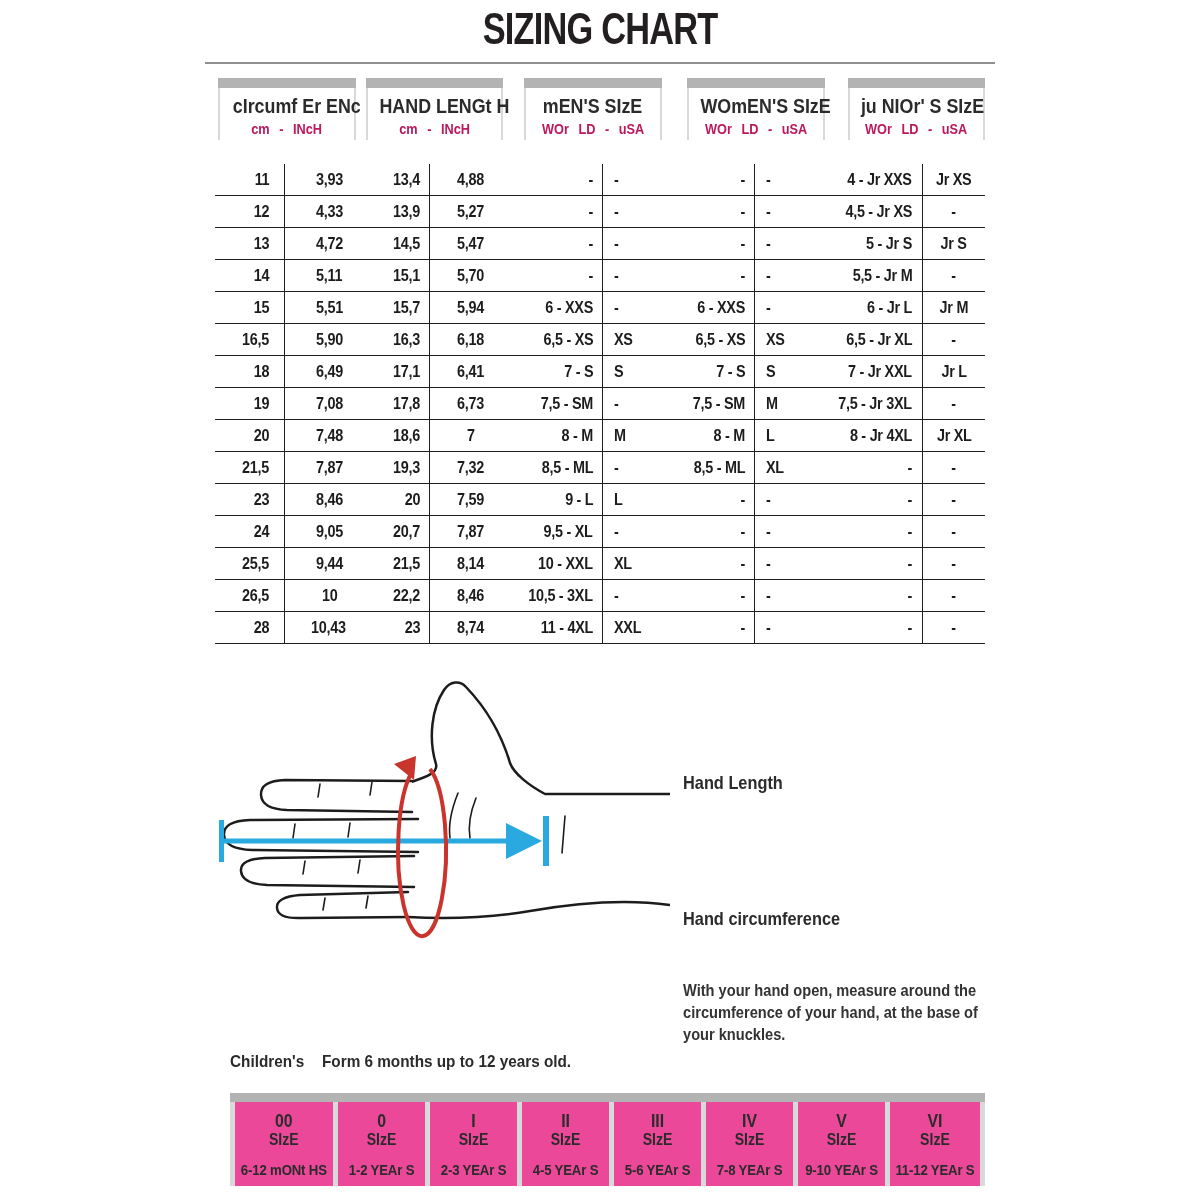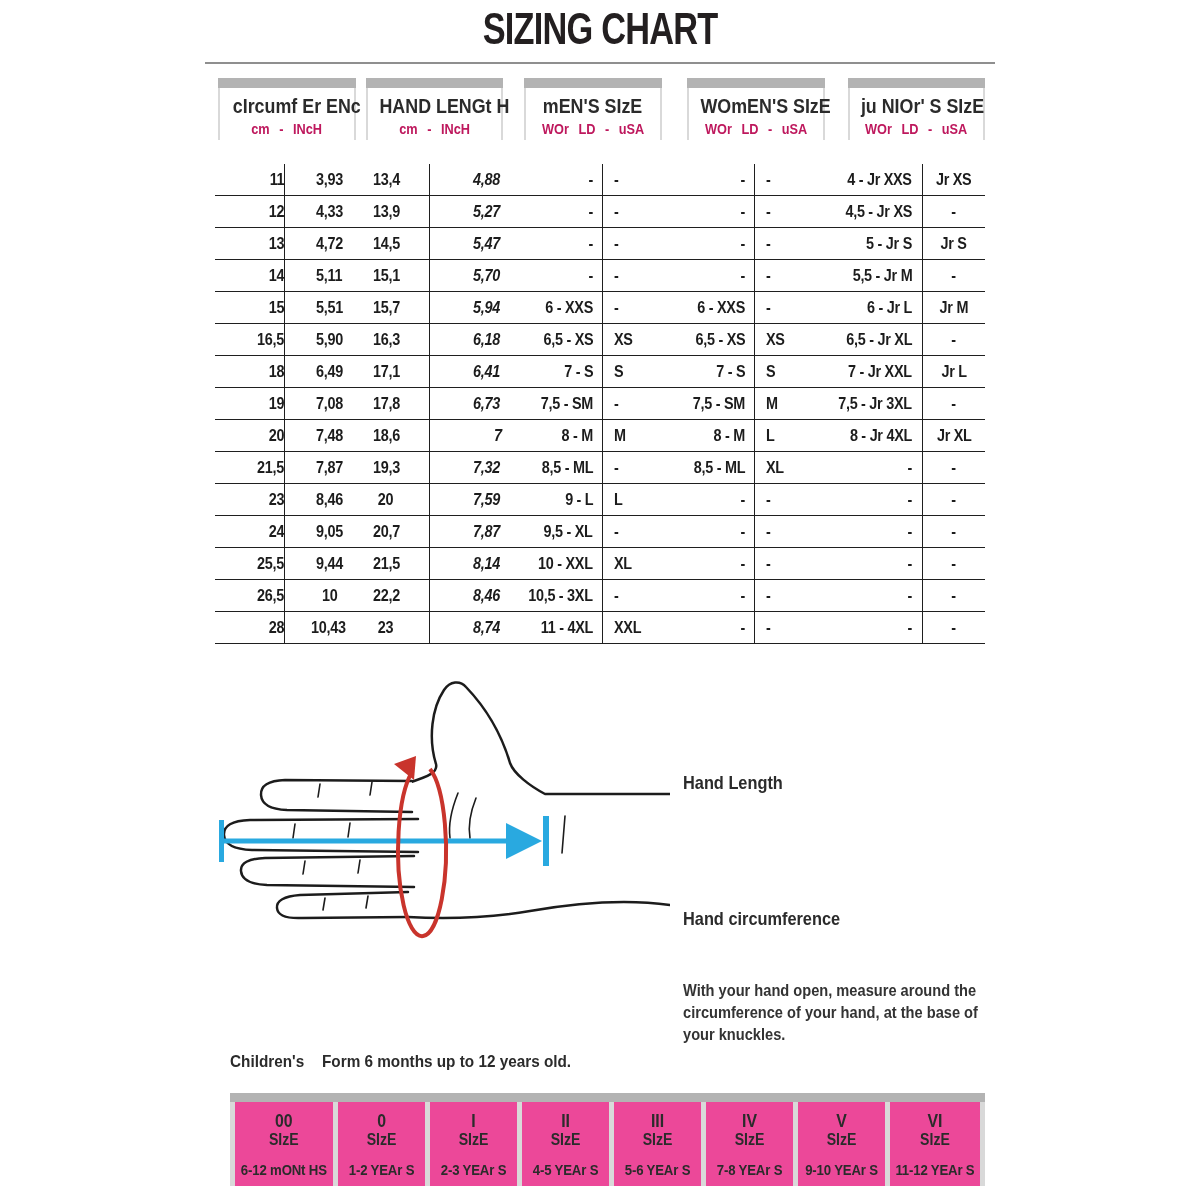--- a/index.html
+++ b/index.html
@@ -26,24 +26,24 @@
   .b3 { left:687px; width:138px; }
   .b4 { left:848px; width:137px; }
 
   
   #size-table-body { position:absolute; left:215px; top:164px; width:770px; }
   .t-row { display:grid; grid-template-columns:70px 75px 70px 73px 100px 57px 95px 55px 113px 62px;
     height:32px; border-bottom:1px solid var(--table-line,#1f1f1f); }
   .t-cell { font-size:16px; font-weight:700; color:#1c1c1c; line-height:31px;
     white-space:nowrap; letter-spacing:-0.3px; }
   .t-cell .sq { display:inline-block; transform:scaleX(0.9); }
-  .c0 { text-align:right; border-right:1px solid var(--table-line,#1f1f1f); }
+  .c0 { text-align:right; padding-right:15px; border-right:1px solid var(--table-line,#1f1f1f); }
   .c1 { text-align:center;  padding-left:16px; }
-  .c2 { text-align:center; padding-right:19px; border-right:1px solid var(--table-line,#1f1f1f); }
-  .c3 { text-align:right;  padding-left:10px;font-style:italic; }
+  .c2 { text-align:right; padding-right:9px; border-right:1px solid var(--table-line,#1f1f1f); }
+  .c3 { text-align:center;  padding-left:10px; }
   .c4 { text-align:right; padding-right:9px; border-right:1px solid var(--table-line,#1f1f1f); }
   .c5 { text-align:left;  padding-left:11px; }
   .c6 { text-align:right; padding-right:9px; border-right:1px solid var(--table-line,#1f1f1f); }
   .c7 { text-align:left;  padding-left:11px; }
   .c8 { text-align:right; padding-right:10px; border-right:1px solid var(--table-line,#1f1f1f); }
   .c9 { text-align:center; }
   .c0 .sq,.c2 .sq,.c4 .sq,.c6 .sq,.c8 .sq { transform-origin:100% 50%; }
   .c1 .sq,.c3 .sq,.c5 .sq,.c7 .sq { transform-origin:0 50%; }
   .c9 .sq { transform-origin:50% 50%; }
 

